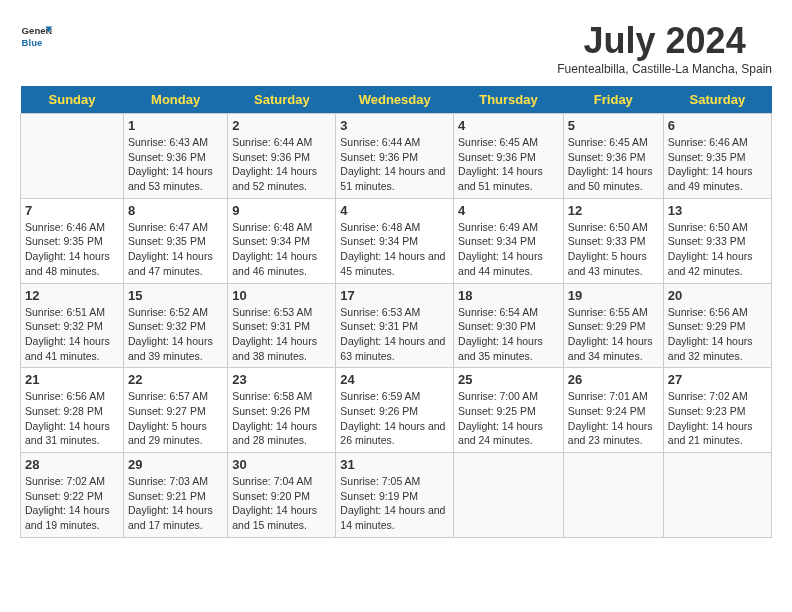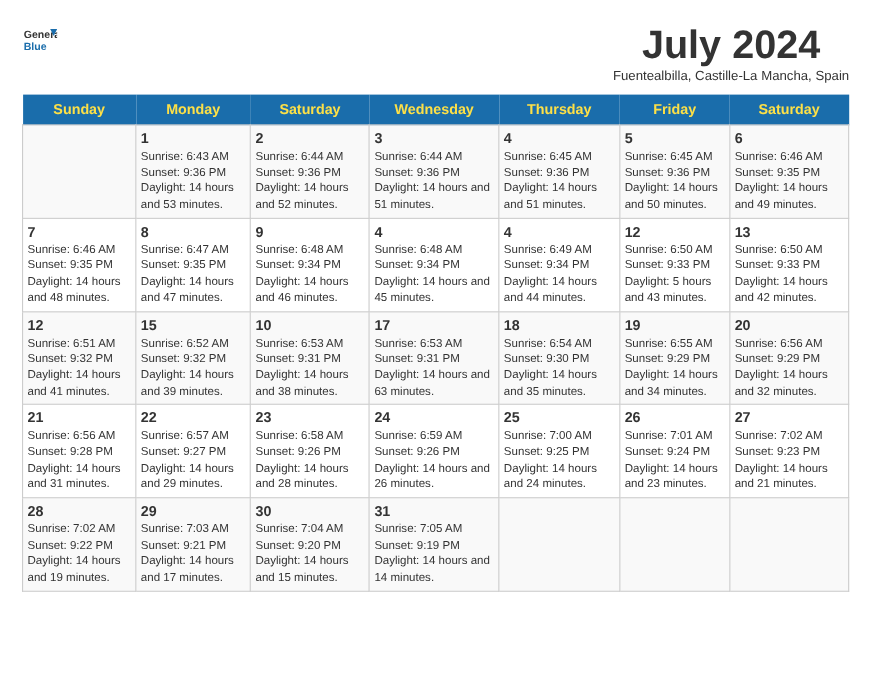--- a/index.html
+++ b/index.html
@@ -283,21 +283,21 @@
           <div>Sunrise: 6:56 AM</div>
           <div>Sunset: 9:28 PM</div>
           <div>Daylight: 14 hours and 31 minutes.</div>
         </div>
       </td>
         <td>
         <span class="day-number">22</span>
         <div class="day-info">
           <div>Sunrise: 6:57 AM</div>
           <div>Sunset: 9:27 PM</div>
-          <div>Daylight: 14 hours and 29 minutes.</div>
+          <div>Daylight: 5 hours and 29 minutes.</div>
         </div>
       </td>
         <td>
         <span class="day-number">23</span>
         <div class="day-info">
           <div>Sunrise: 6:58 AM</div>
           <div>Sunset: 9:26 PM</div>
           <div>Daylight: 14 hours and 28 minutes.</div>
         </div>
       </td>

